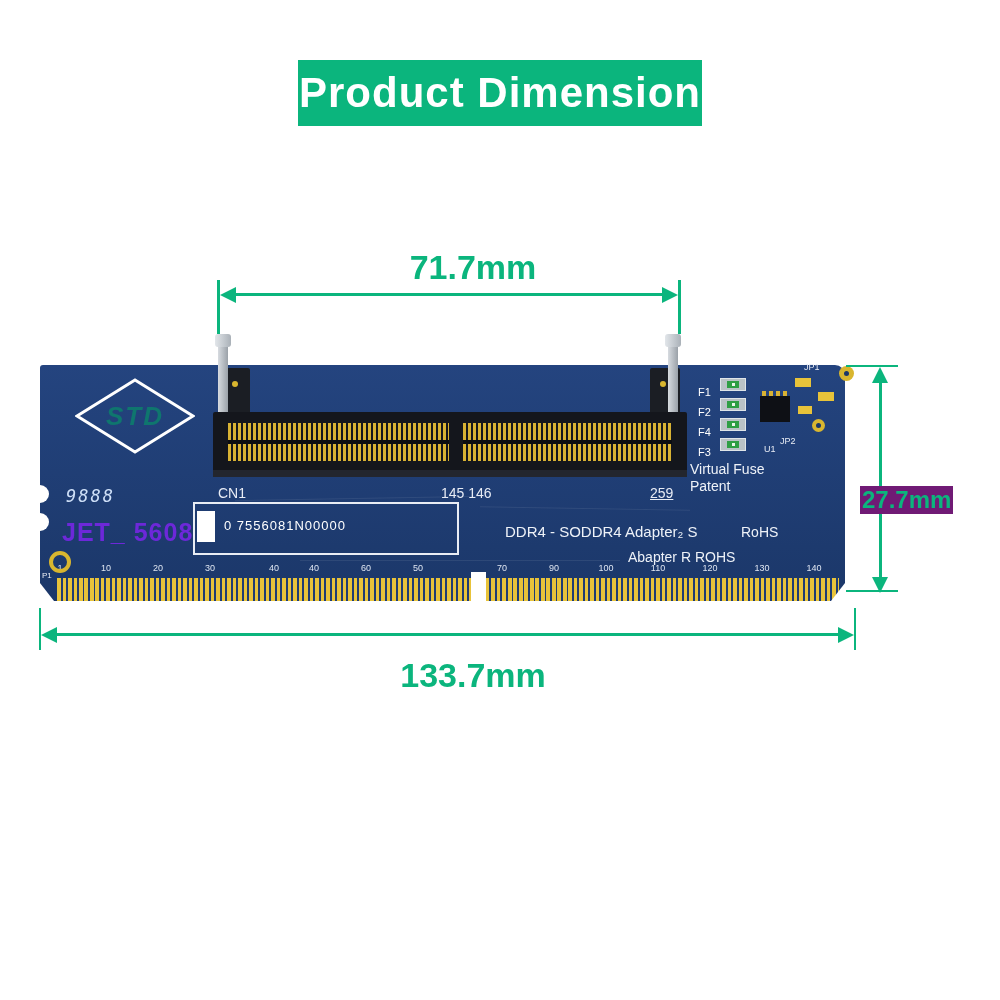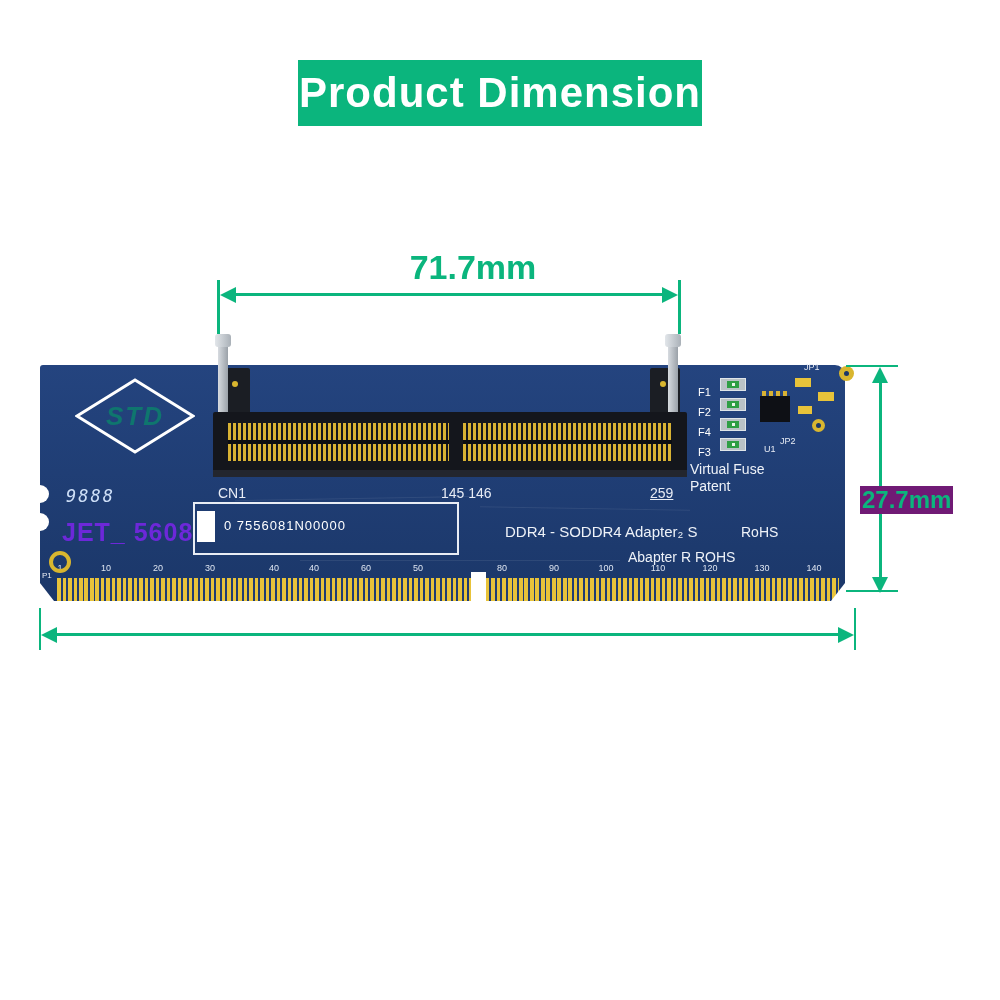--- a/index.html
+++ b/index.html
@@ -94,21 +94,21 @@
 
   <div class="abs" style="left:0;top:563px;width:1000px;height:12px;">
       <span class="pin-num" style="left: 60px;">1</span>
       <span class="pin-num" style="left: 106px;">10</span>
       <span class="pin-num" style="left: 158px;">20</span>
       <span class="pin-num" style="left: 210px;">30</span>
       <span class="pin-num" style="left: 262px; margin-left: 12px;">40</span>
       <span class="pin-num" style="left: 314px;">40</span>
       <span class="pin-num" style="left: 366px;">60</span>
       <span class="pin-num" style="left: 418px;">50</span>
-      <span class="pin-num" style="left: 502px;">80</span>
+      <span class="pin-num" style="left: 502px;">70</span>
       <span class="pin-num" style="left: 554px;">90</span>
       <span class="pin-num" style="left: 606px;">100</span>
       <span class="pin-num" style="left: 658px;">110</span>
       <span class="pin-num" style="left: 710px;">120</span>
       <span class="pin-num" style="left: 762px;">130</span>
       <span class="pin-num" style="left: 814px;">140</span>
     </div>
 
   <div class="abs hole-ring"></div>
   <span class="abs pcb-ref" style="left:42px;top:571px;font-size:8px;">P1</span>
@@ -207,14 +207,15 @@
   <div class="abs arr arr-up" style="left:872px;top:367px;"></div>
   <div class="abs dline" style="left:879px;top:383px;width:3px;height:194px;"></div>
   <div class="abs arr arr-down" style="left:872px;top:577px;"></div>
   <div class="abs dim-label" style="left:860px;top:486px;font-size:24px;background:#701a75;padding:0 2px;">27.7mm</div>
 
   <div class="abs dline" style="left:39px;top:608px;width:2px;height:42px;"></div>
   <div class="abs dline" style="left:854px;top:608px;width:2px;height:42px;"></div>
   <div class="abs arr arr-left" style="left:41px;top:627px;"></div>
   <div class="abs dline" style="left:57px;top:633px;width:781px;height:3px;"></div>
   <div class="abs arr arr-right" style="left:838px;top:627px;"></div>
+  <div class="abs dim-label" style="left:348px;top:656px;width:250px;text-align:center;">133.7mm</div>
 
 </div>
 
 </body></html>

